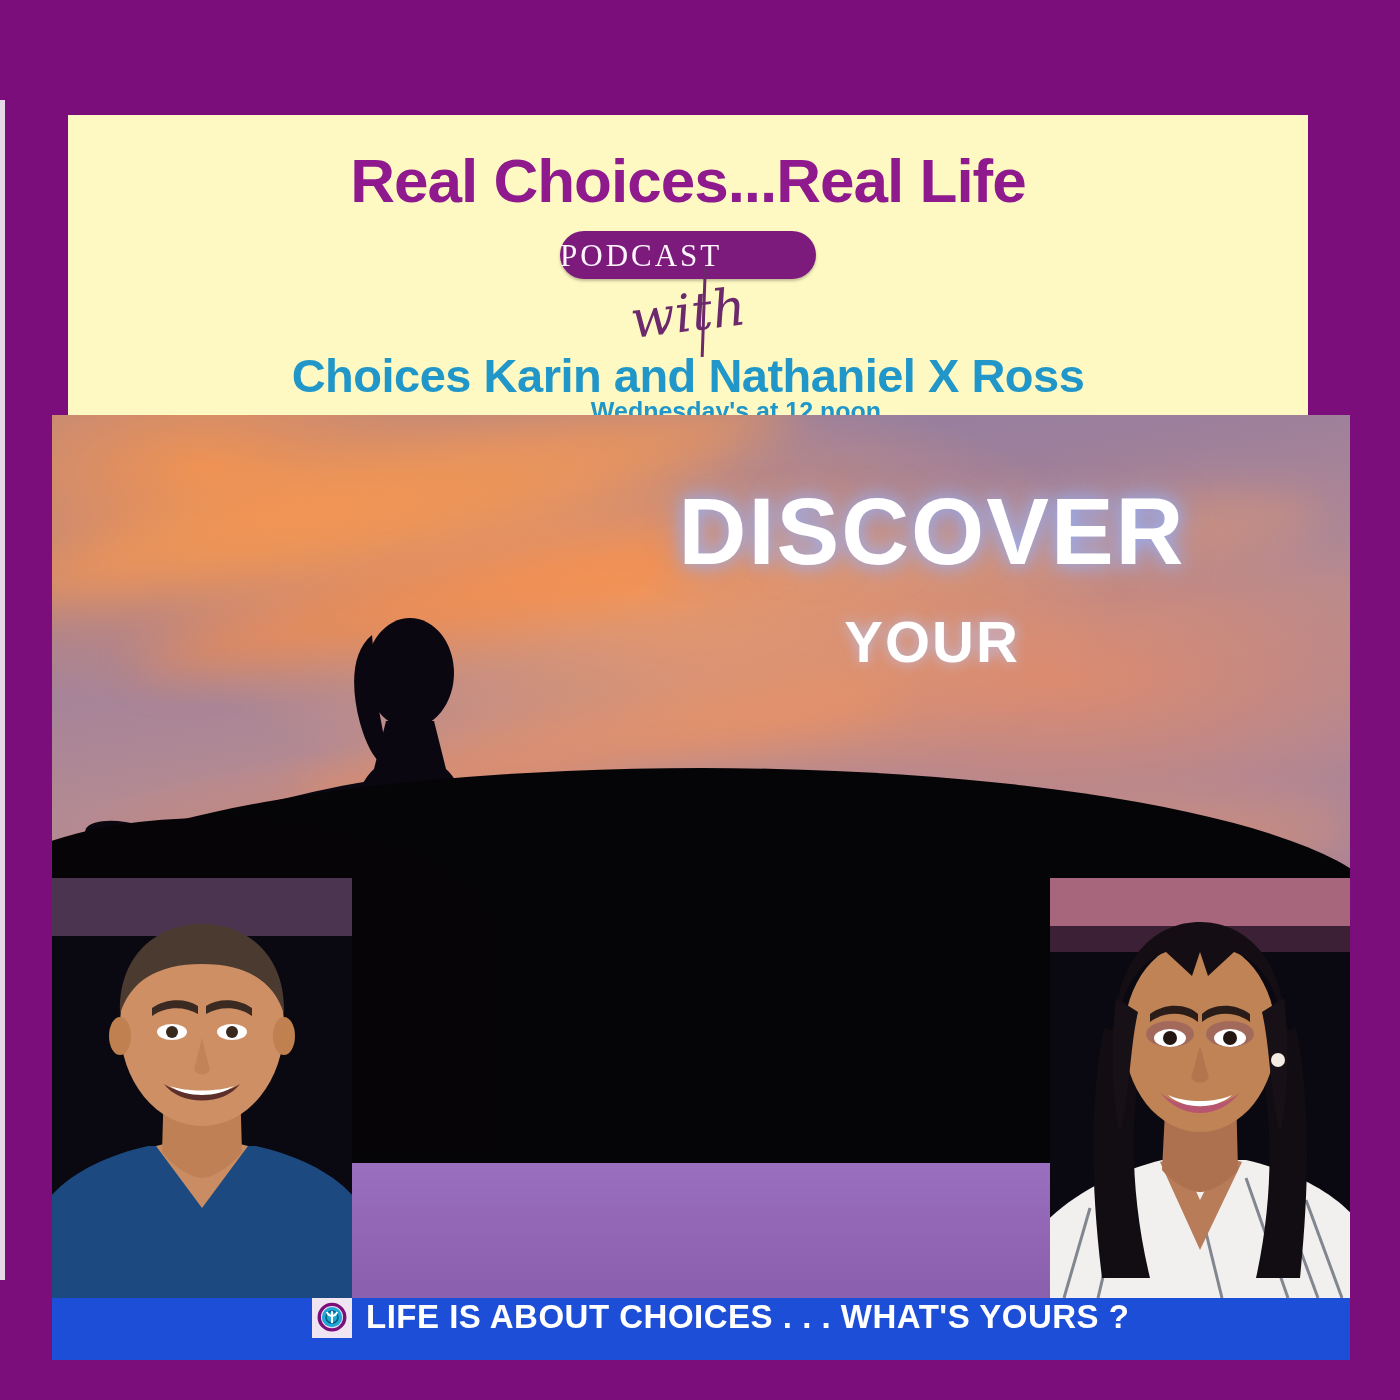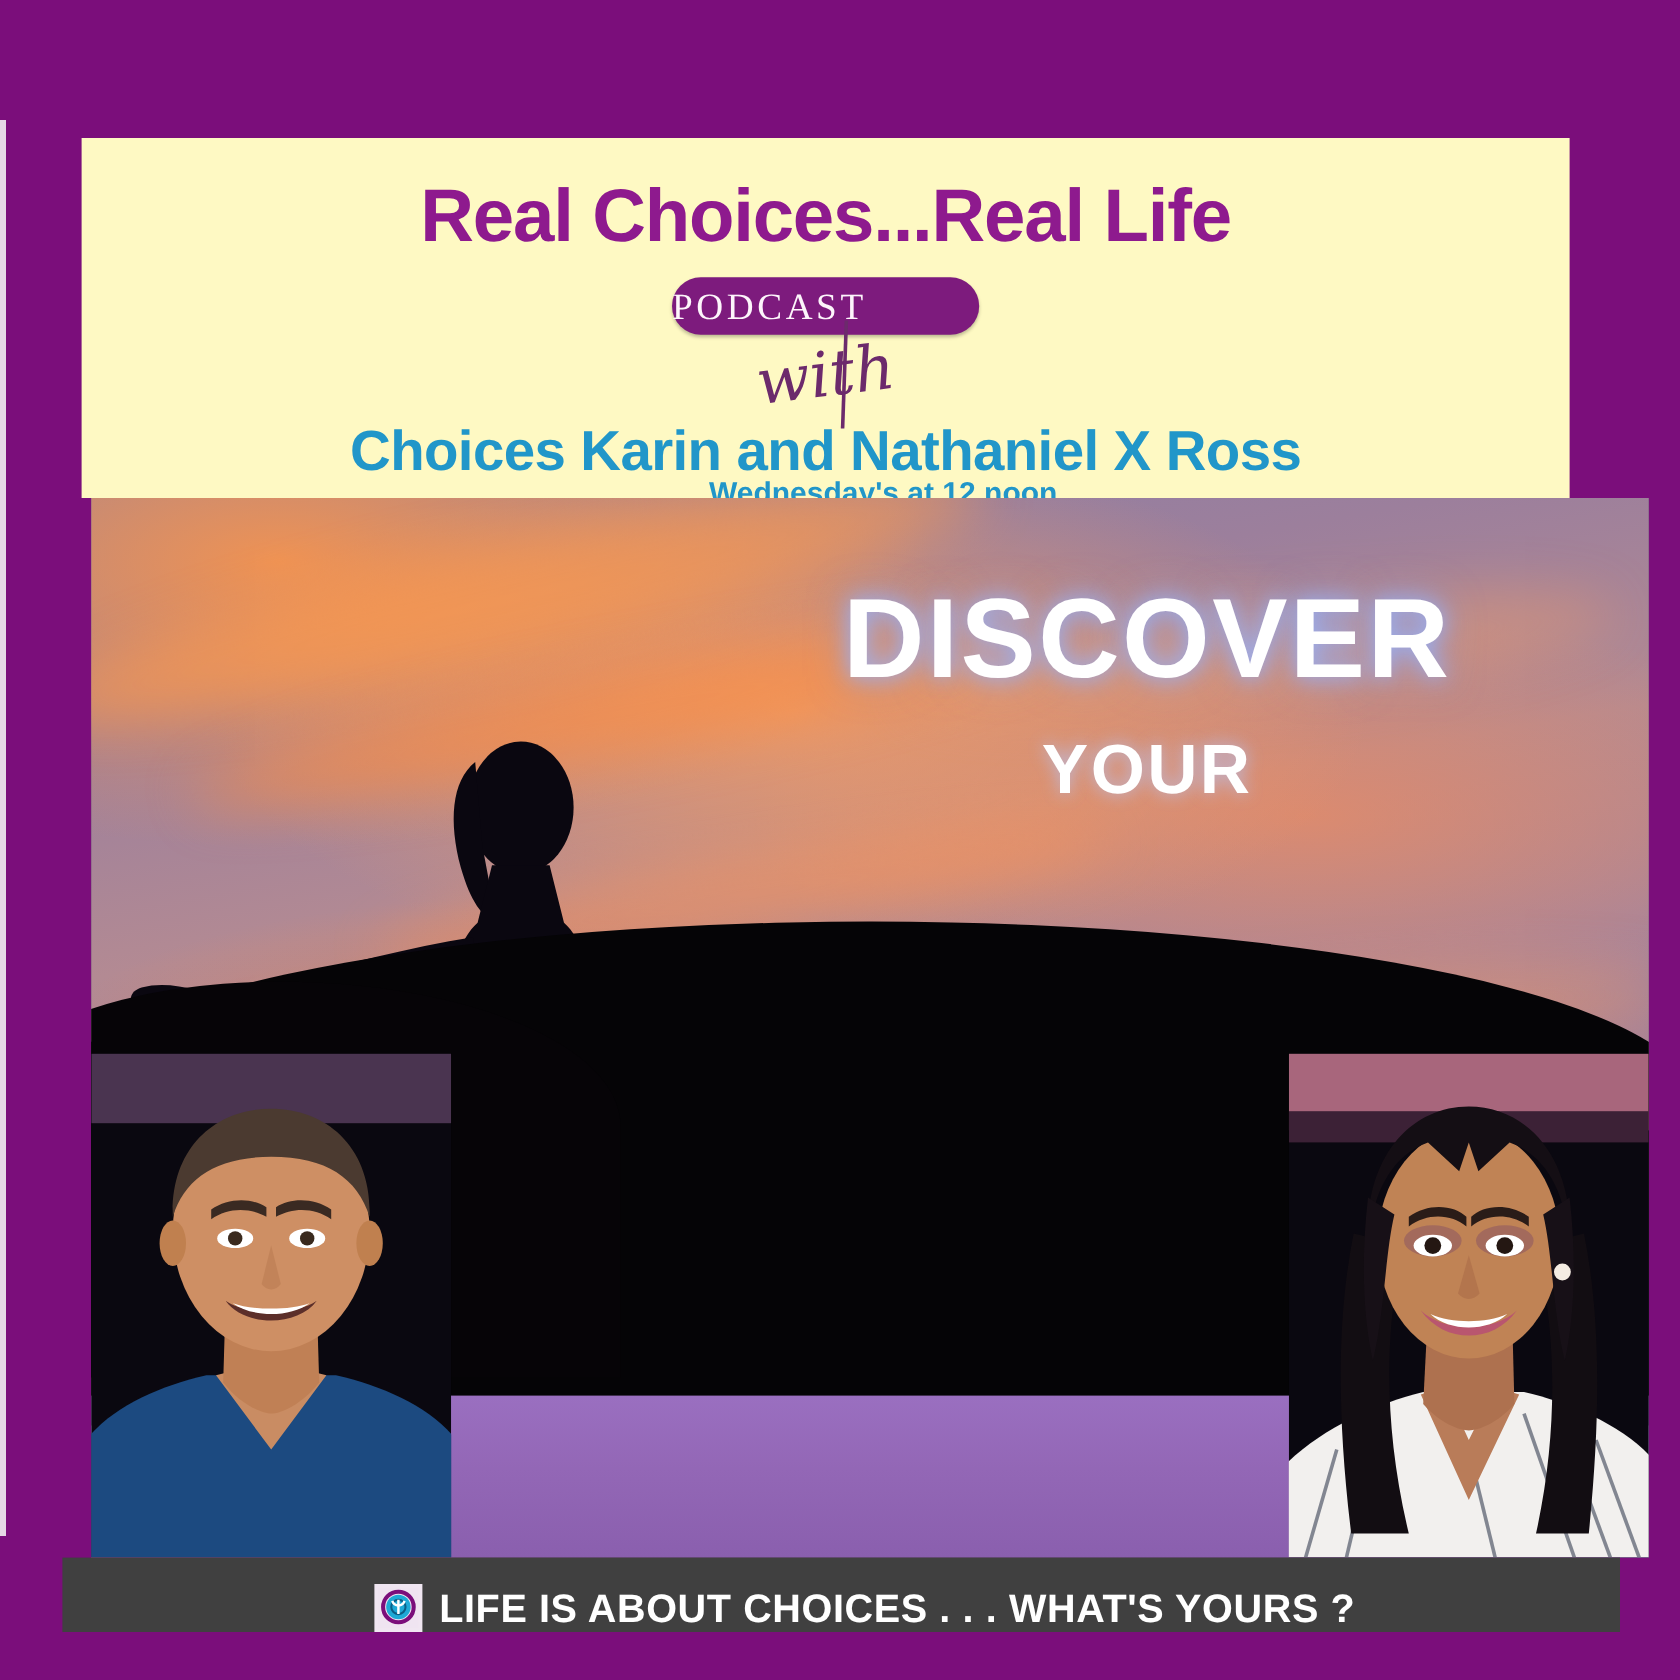--- a/index.html
+++ b/index.html
@@ -105,21 +105,20 @@
     padding-left: 48px;
   }
 
   
   #photo-panel {
     position: absolute;
     left: 52px; top: 415px;
     width: 1298px; height: 883px;
     overflow: hidden;
     background: #6e5a7e;
-    margin-left: 24px;
   }
   
   #sky {
     position: absolute;
     inset: 0;
     background:
       radial-gradient(ellipse 70% 45% at 12% 6%,  rgba(255,150,70,.85) 0%, rgba(255,150,70,0) 60%),
       radial-gradient(ellipse 60% 40% at 45% 20%, rgba(255,160,90,.75) 0%, rgba(255,160,90,0) 62%),
       radial-gradient(ellipse 55% 30% at 78% 30%, rgba(255,140,80,.55) 0%, rgba(255,140,80,0) 65%),
       radial-gradient(ellipse 50% 22% at 30% 52%, rgba(255,135,60,.55) 0%, rgba(255,135,60,0) 66%),
@@ -215,23 +214,23 @@
     overflow: hidden;
   }
   #portrait-host-male { left: 0px; width: 300px; height: 420px; }
   #portrait-host-female { right: 0px; width: 300px; height: 420px; }
 
   
   #tagline-banner {
     position: absolute;
     left: 52px; top: 1298px;
     width: 1298px; height: 62px;
-    background: #404040;
+    background: #1d4ed8;
     display: flex;
-    align-items: flex-end;
+    align-items: flex-start;
     padding-left: 260px;
     box-sizing: border-box;
   }
   #tagline-logo-icon {
     width: 40px; height: 40px;
     flex: 0 0 40px;
     background: #f0e6f2;
     padding: 3px;
     box-sizing: border-box;
     margin-right: 14px;

